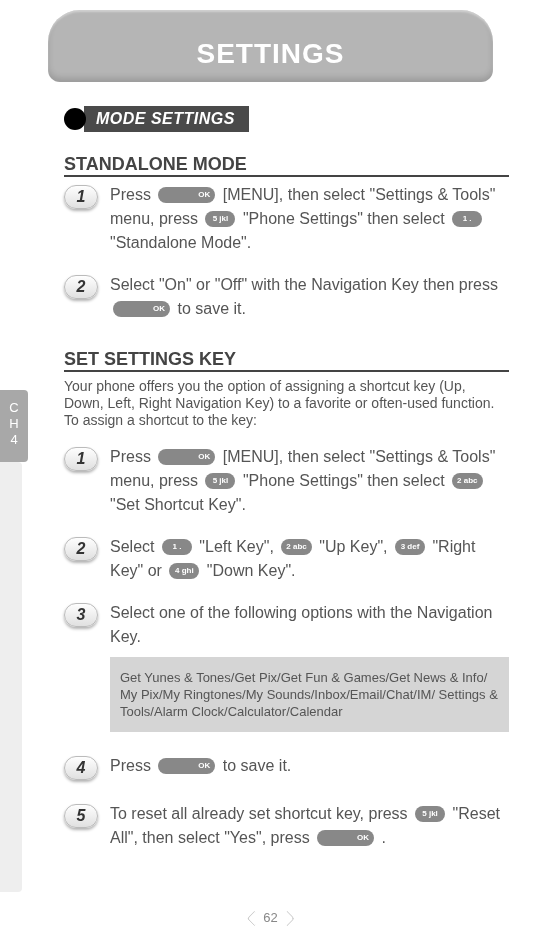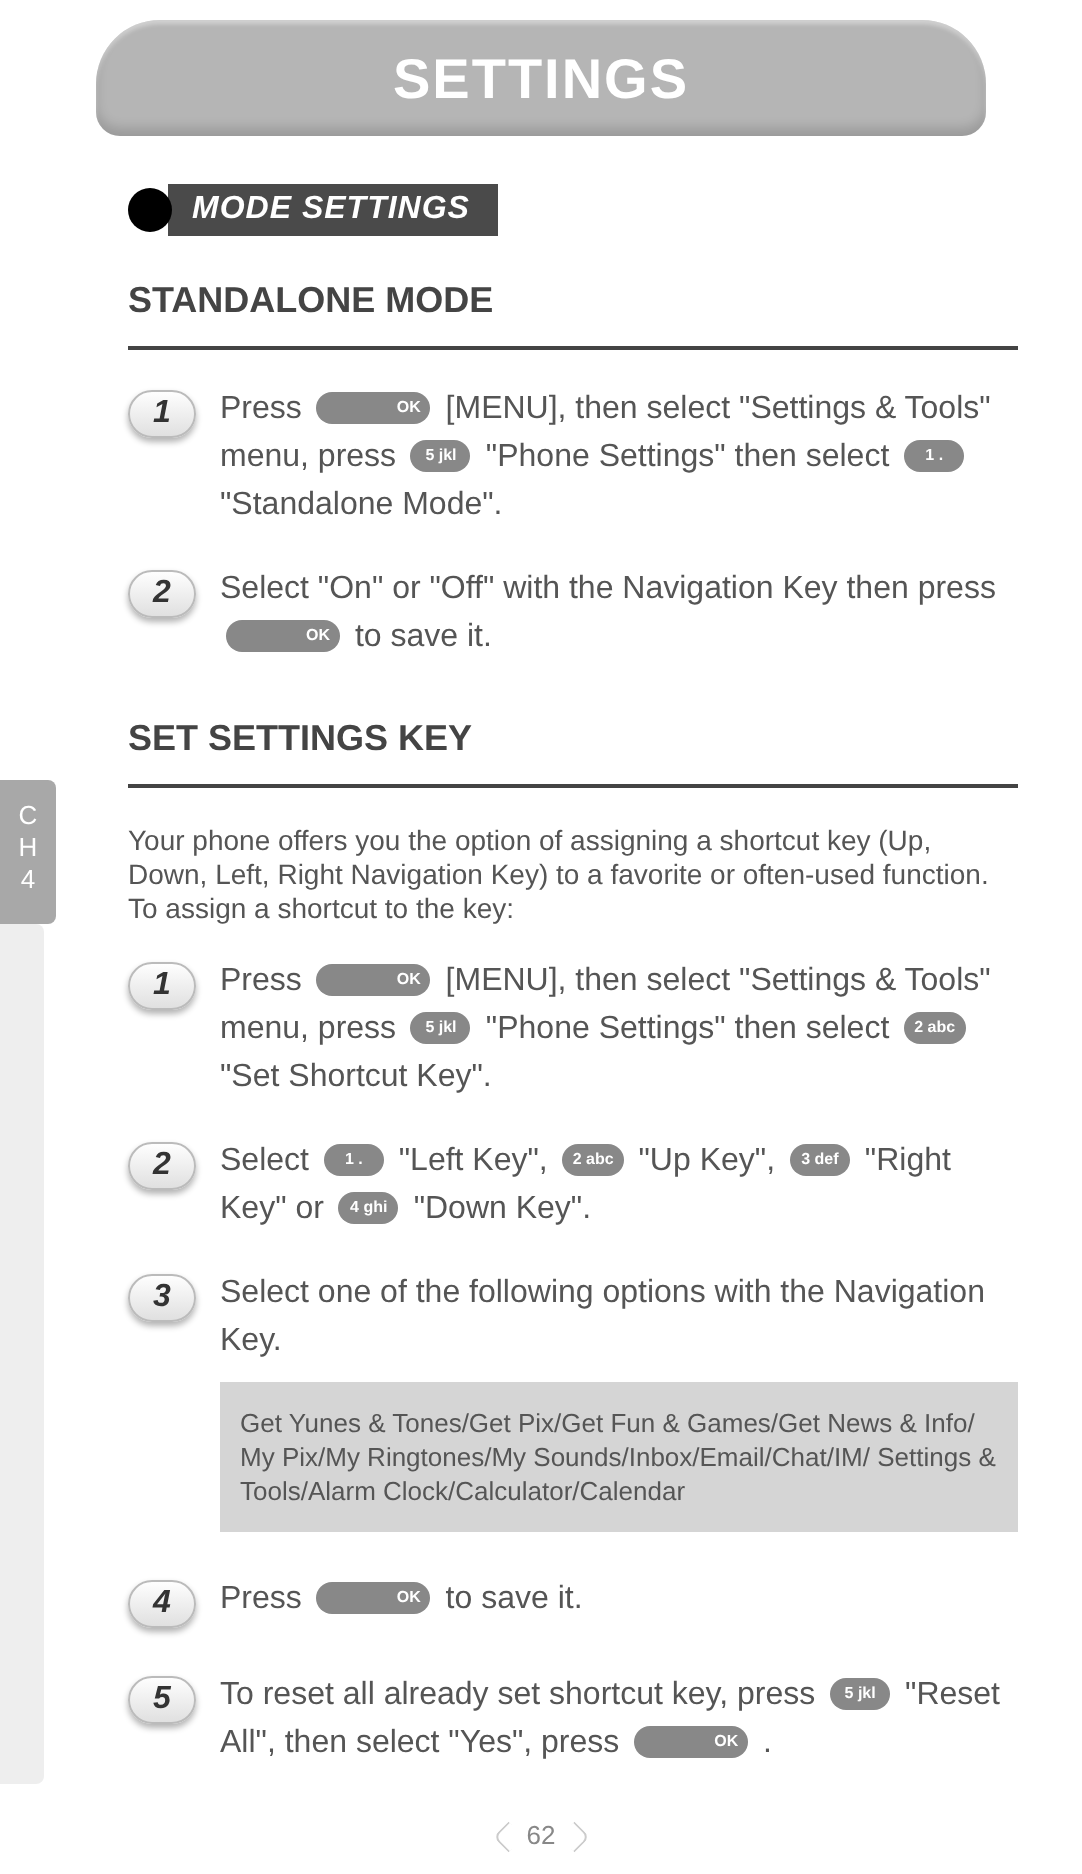--- a/index.html
+++ b/index.html
@@ -12,21 +12,21 @@
       background: #fff;
       width: 541px;
       height: 937px;
       position: relative;
       color: #555;
     }
     .title-banner {
       margin: 10px 48px 0 48px;
       background: #b5b5b5;
       border-radius: 32px 32px 12px 12px;
-      padding: 14px 0 12px 0;
+      padding: 28px 0 12px 0;
       text-align: center;
       box-shadow: inset 0 -4px 6px rgba(0,0,0,0.15), inset 0 2px 2px rgba(255,255,255,0.4);
     }
     .title-banner span {
       color: #fff;
       font-size: 28px;
       font-weight: bold;
       letter-spacing: 1px;
     }
     .section-header {
@@ -77,22 +77,22 @@
       border-radius: 0 4px 4px 0;
     }
     .content {
       margin: 22px 32px 0 64px;
     }
     .mode-title {
       font-size: 18px;
       font-weight: bold;
       color: #444;
       border-bottom: 2px solid #444;
-      padding-bottom: 12px;
-      margin-bottom: 18px;
+      padding-bottom: 0;
+      margin-bottom: 6px;
       margin-top: 10px;
     }
     .step {
       display: flex;
       margin-bottom: 18px;
       align-items: flex-start;
     }
     .step-num {
       min-width: 34px;
       height: 24px;

